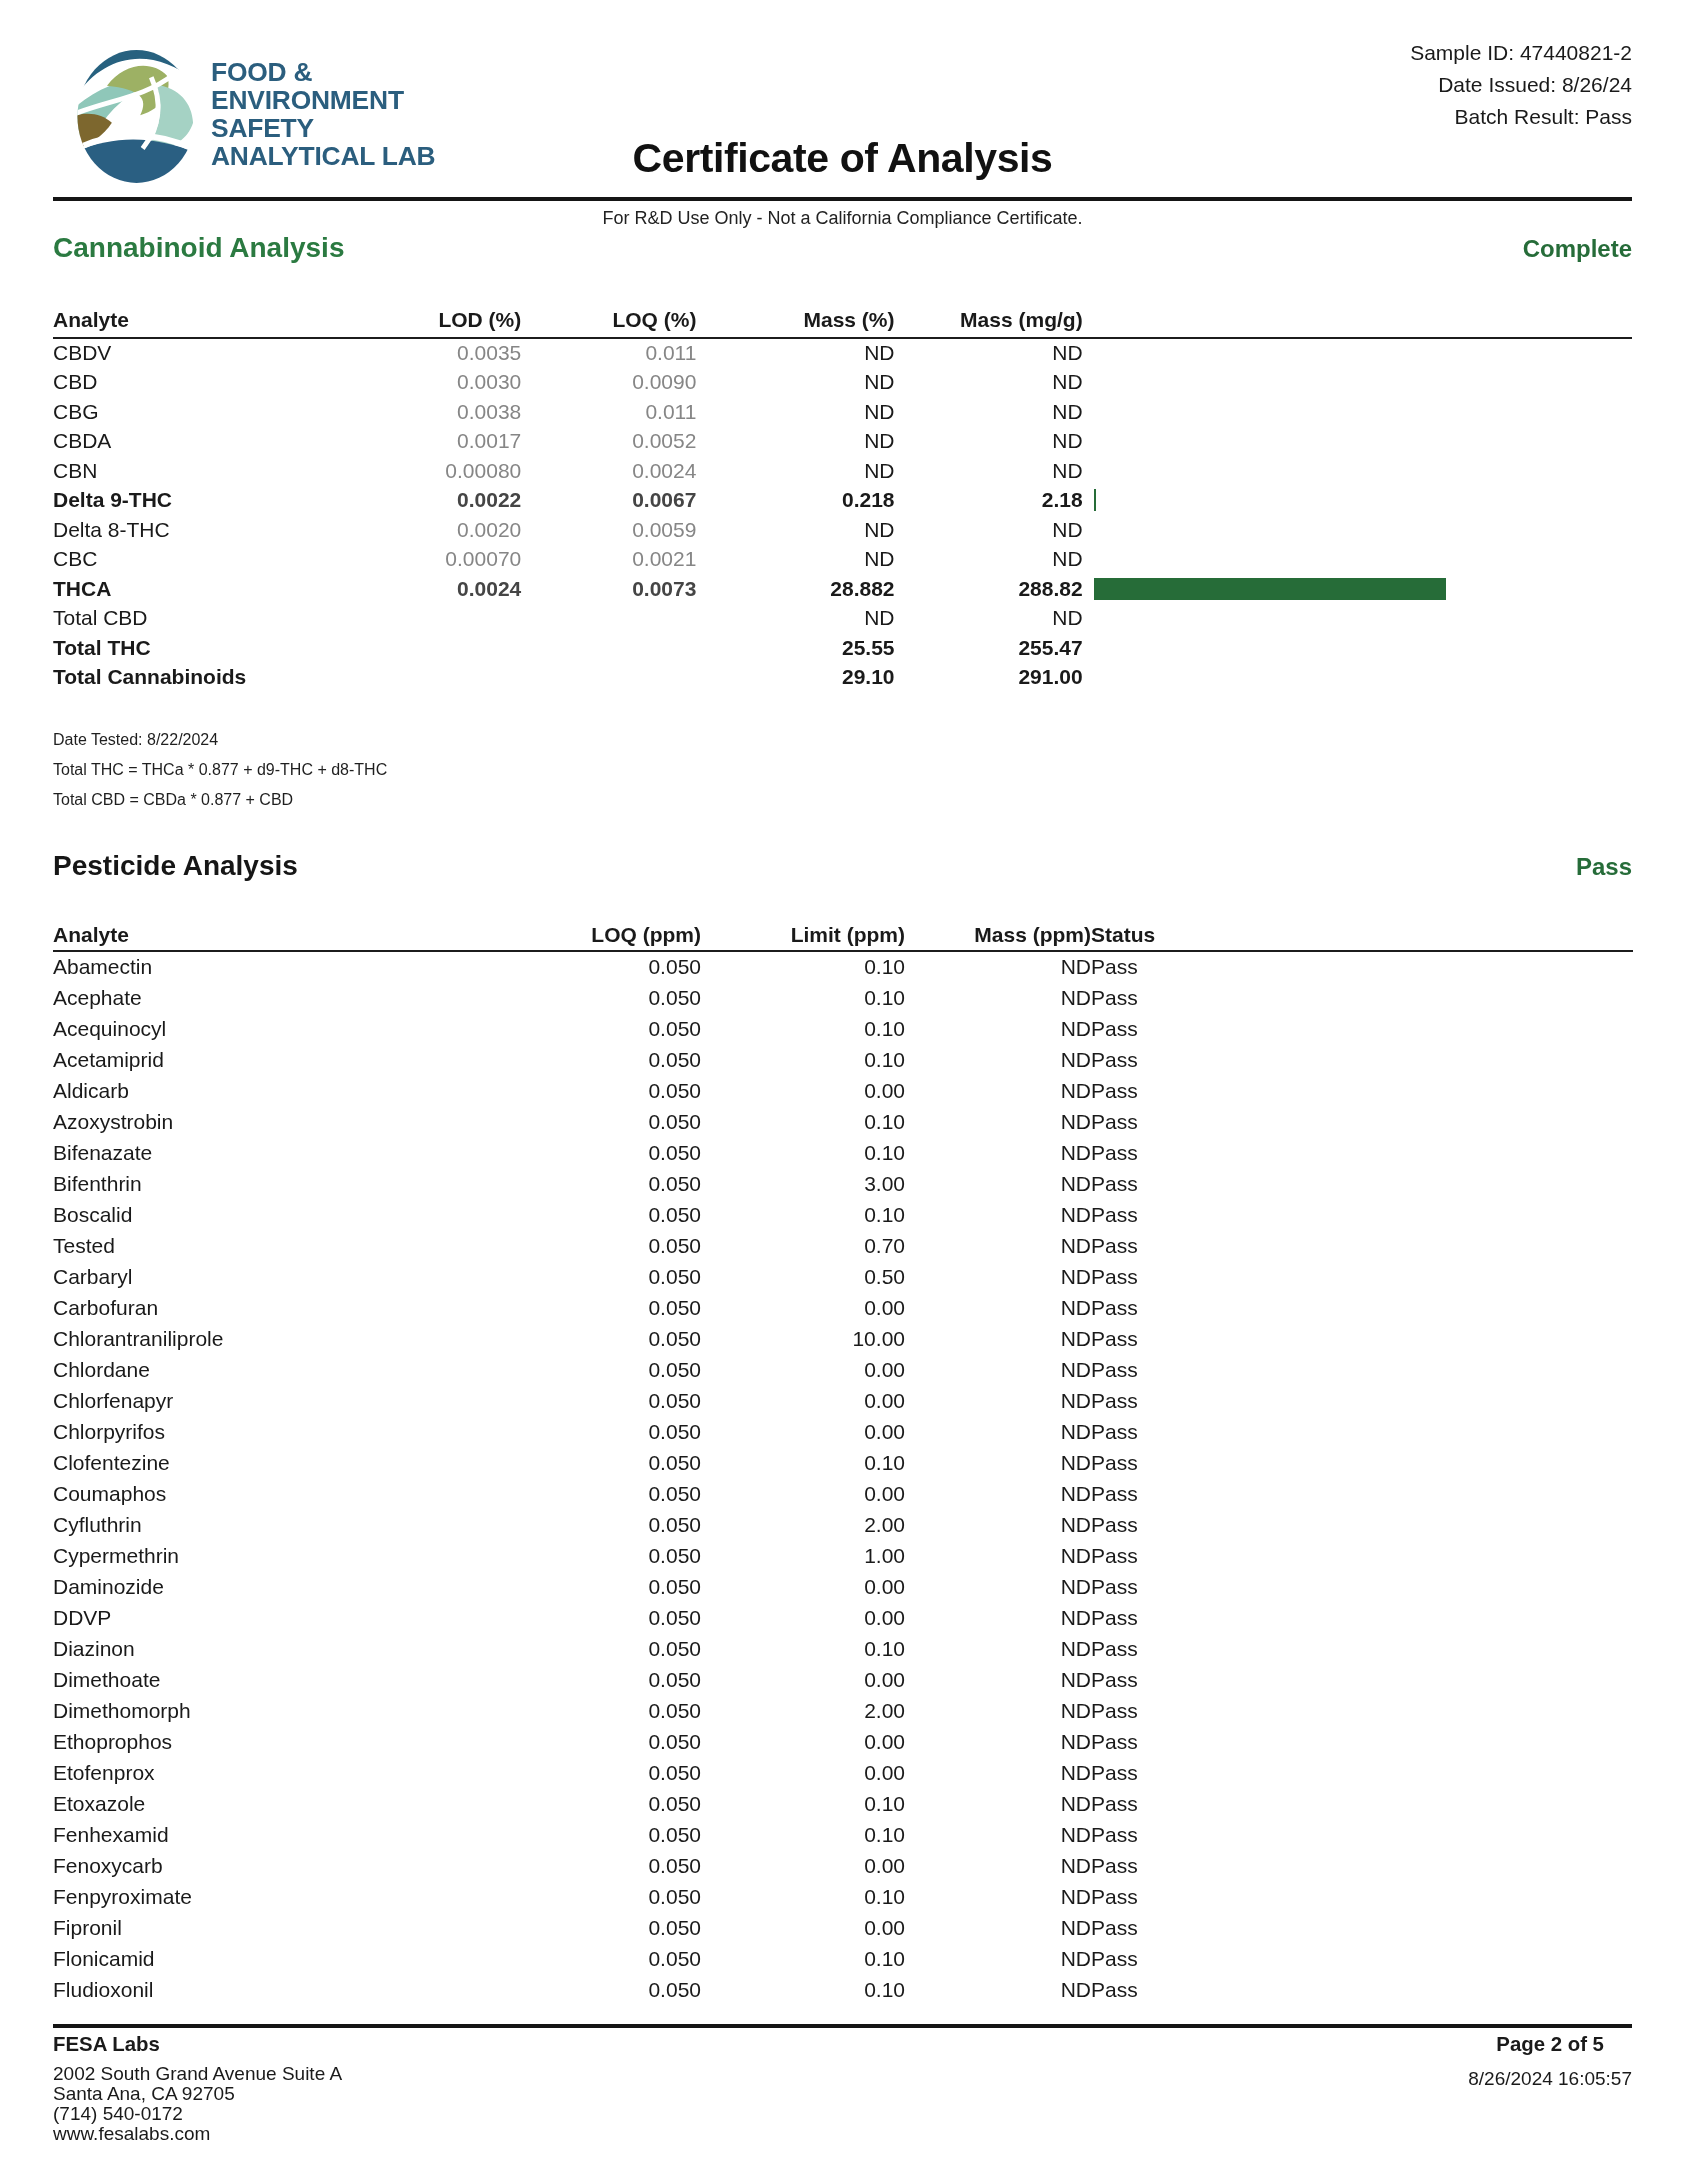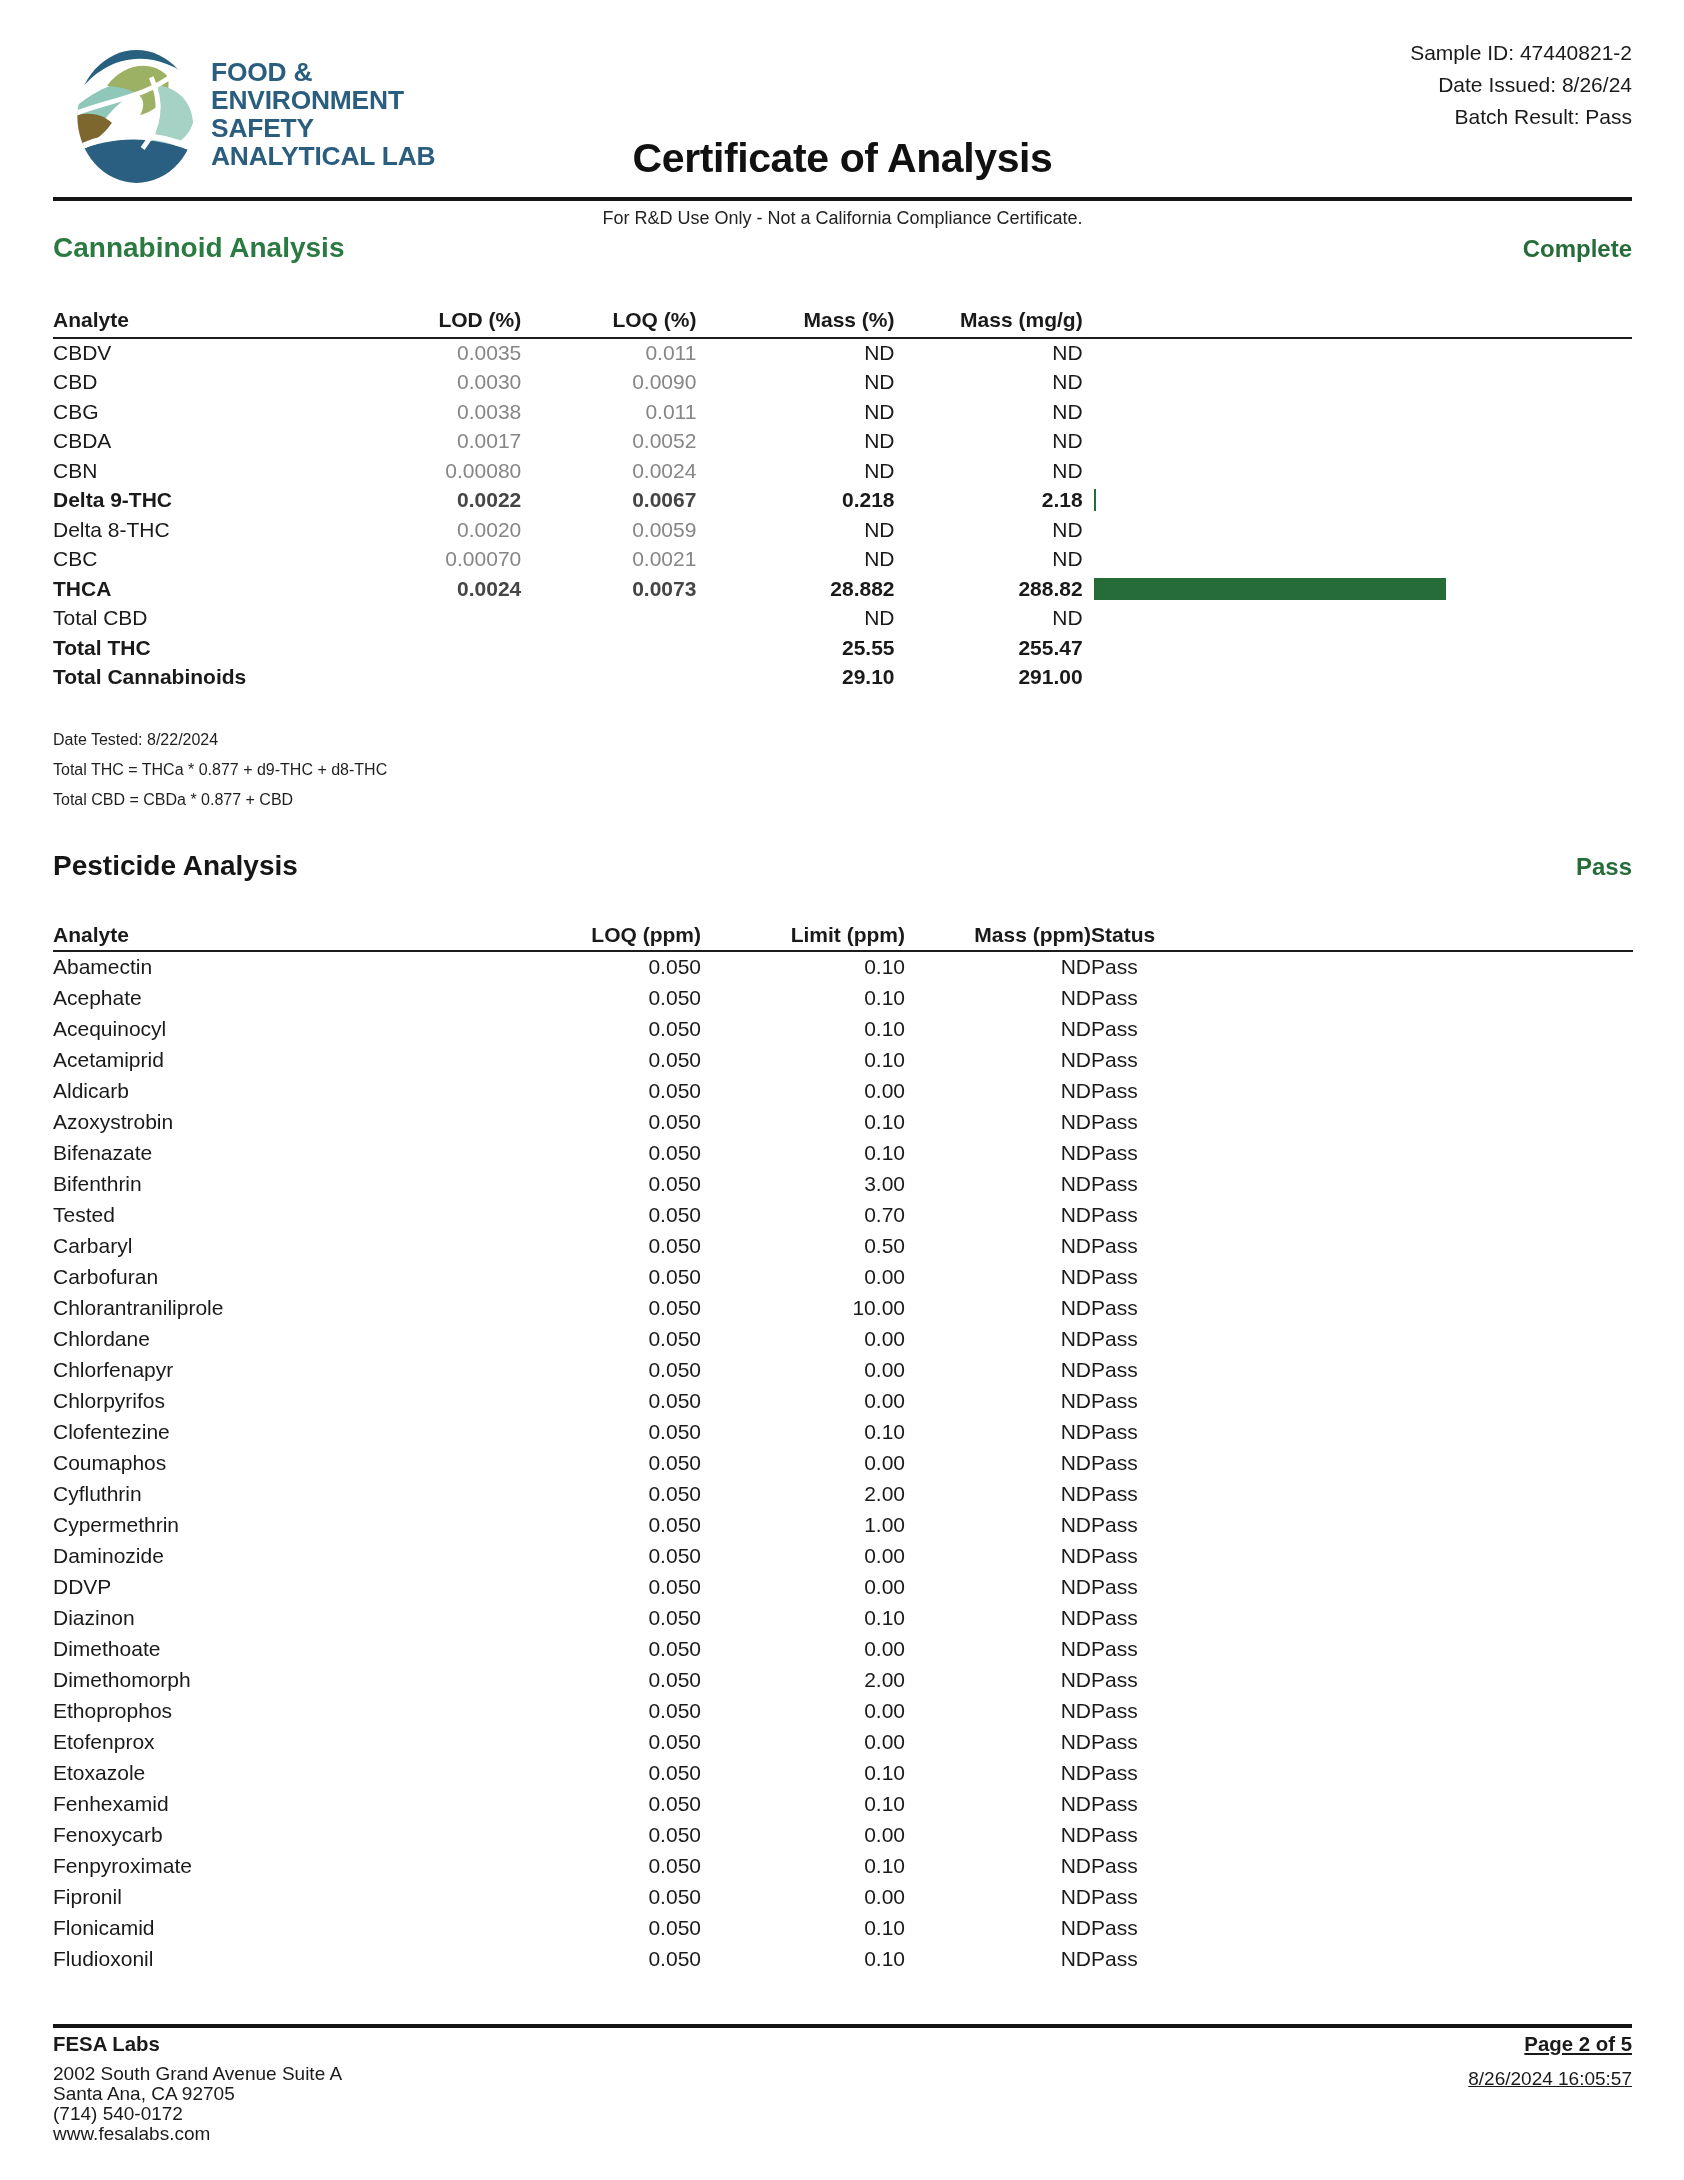--- a/index.html
+++ b/index.html
@@ -44,21 +44,21 @@
   tr.bold-row td.dim{color:#454545;}
   td.barcell .barwrap{display:flex;align-items:center;height:100%;}
   td.barcell .bar{height:22px;margin-left:11px;background:var(--bar-green,#266c38);}
 
   .notes{position:absolute;left:53px;top:725px;font-size:16px;line-height:30px;color:#1f1f1f;}
 
   
   .footer-left{position:absolute;left:53px;top:2033px;}
   .lab-name{font-size:20.4px;font-weight:700;}
   .address{margin-top:7.7px;font-size:19px;line-height:20px;}
-  .footer-right{position:absolute;right:53px;top:2033px;text-align:right;text-decoration:underline;}
+  .footer-right{position:absolute;right:53px;top:2033px;text-align:center;}
   .page-label{font-size:20.4px;font-weight:700;}
   .timestamp{margin-top:12px;font-size:19px;}
 </style>
 </head>
 <body>
 
 <div class="page" style="--logo-blue: #2b5e7e; --green-title: #2b7a41; --green-status: #266c39; --bar-green: #266c38;">
 
   <div class="logo-mark">
     <svg viewBox="0 0 100 112" width="123" height="141" aria-hidden="true">
@@ -321,20 +321,28 @@
         </tr>
         <tr>
           <td>Bifenthrin</td>
           <td class="num">0.050</td>
           <td class="num">3.00</td>
           <td class="num">ND</td>
           <td class="status">Pass</td>
           <td></td>
         </tr>
         <tr>
+          <td>Boscalid</td>
+          <td class="num">0.050</td>
+          <td class="num">0.10</td>
+          <td class="num">ND</td>
+          <td class="status">Pass</td>
+          <td></td>
+        </tr>
+        <tr>
           <td>Tested</td>
           <td class="num">0.050</td>
           <td class="num">0.70</td>
           <td class="num">ND</td>
           <td class="status">Pass</td>
           <td></td>
         </tr>
         <tr>
           <td>Carbaryl</td>
           <td class="num">0.050</td>

